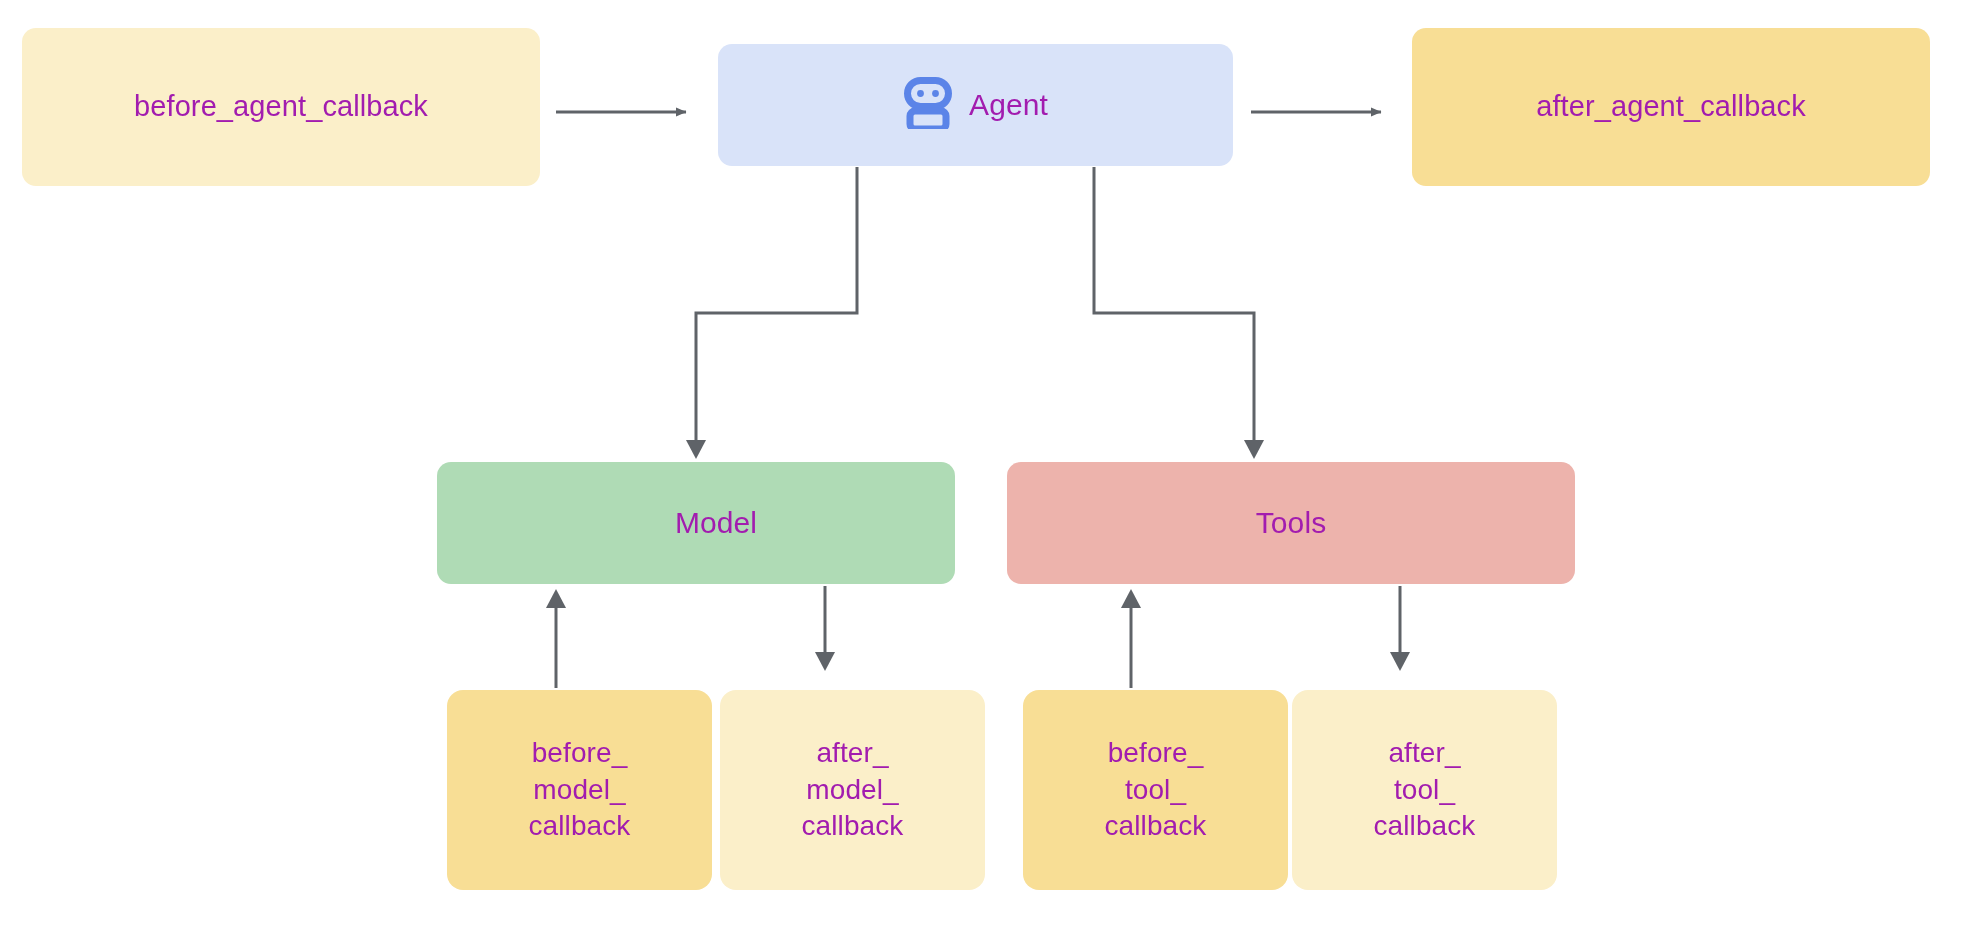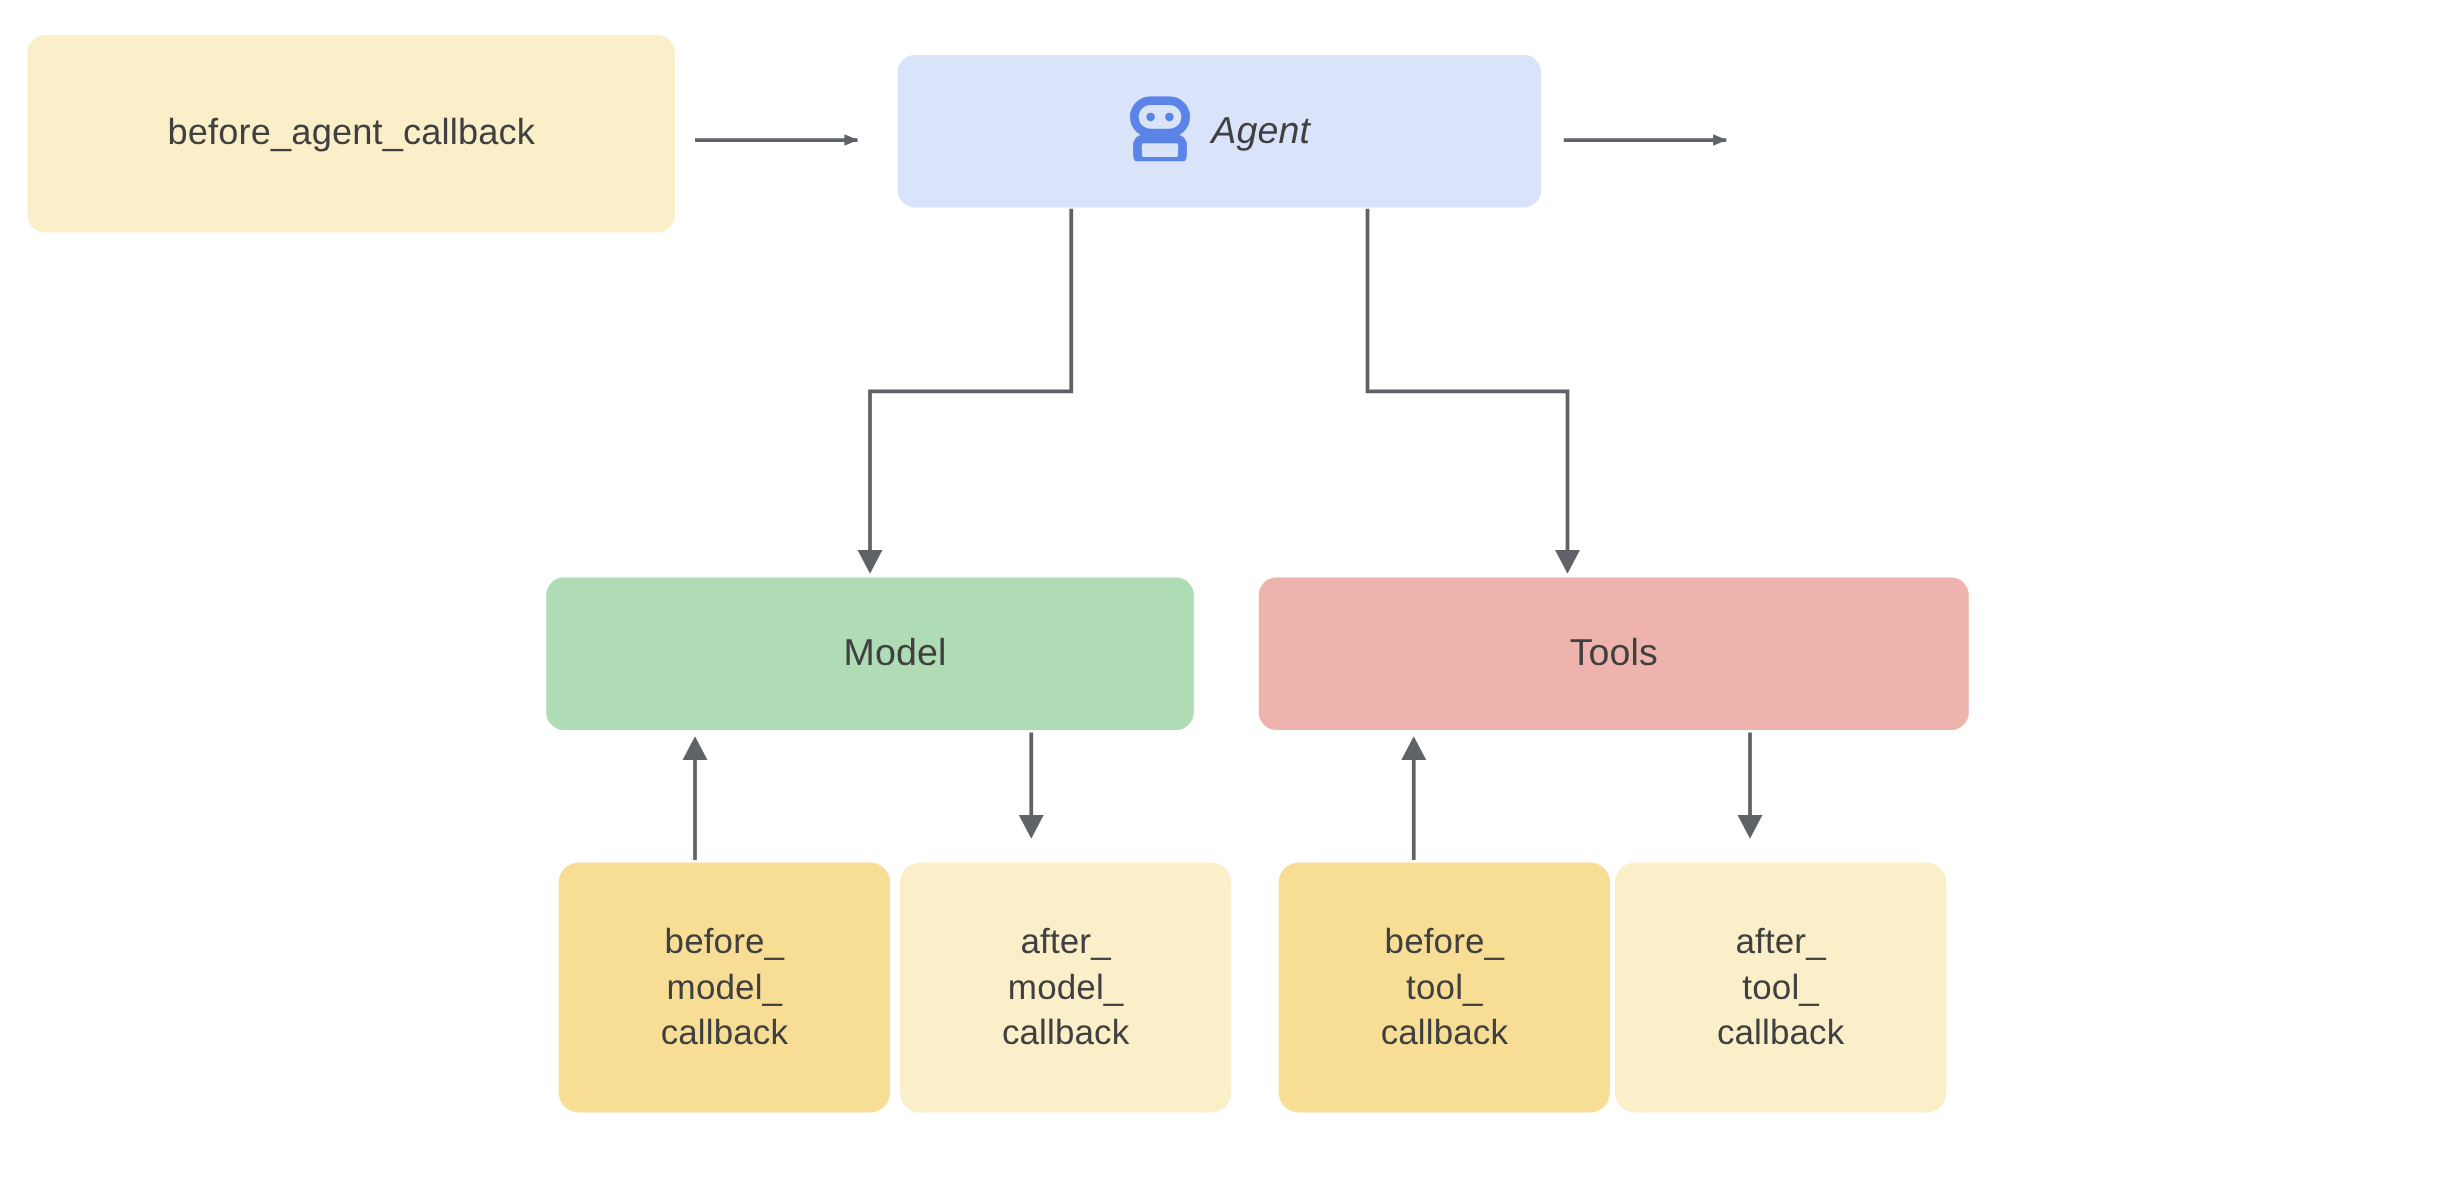--- a/index.html
+++ b/index.html
@@ -27,21 +27,21 @@
     height: 946px;
     pointer-events: none;
   }
   .node {
     position: absolute;
     box-sizing: border-box;
     display: flex;
     align-items: center;
     justify-content: center;
     text-align: center;
-    color: #404040;
+    color: #a21caf;
     border-radius: 14px;
     z-index: 2;
   }
   .node .label {
     display: block;
     line-height: 1.28;
     white-space: pre-line;
     letter-spacing: 0.1px;
   }
 
@@ -49,21 +49,20 @@
   .n-before-agent {
     left: 22px;  top: 28px;  width: 518px;  height: 158px;
     background: #FBEFC9;
   }
   .n-before-agent .label { font-size: 29px; }
 
   .n-agent {
     left: 718px; top: 44px;  width: 515px;  height: 122px;
     background: #D9E3F9;
     gap: 16px;
-    font-style: italic;
   }
   .n-agent .label { font-size: 30px; }
 
   .n-after-agent {
     left: 1412px; top: 28px; width: 518px;  height: 158px;
     background: #F8DE95;
   }
   .n-after-agent .label { font-size: 29px; }
 
   
@@ -145,20 +144,23 @@
       <svg width="50" height="52" viewBox="0 0 50 52" aria-hidden="true">
         <rect x="4.5" y="3.5" width="41" height="26" rx="13" ry="13" fill="none" stroke="#5B84E8" stroke-width="7"></rect>
         <circle cx="17.5" cy="16.5" r="3.4" fill="#5B84E8"></circle>
         <circle cx="32.5" cy="16.5" r="3.4" fill="#5B84E8"></circle>
         <rect x="7" y="34" width="36" height="18" rx="5" ry="5" fill="none" stroke="#5B84E8" stroke-width="7"></rect>
       </svg>
     </span>
     <span class="label">Agent</span>
   </div>
 
+  <div class="node n-after-agent">
+    <span class="label">after_agent_callback</span>
+  </div>
 
   <div class="node n-model">
     <span class="label">Model</span>
   </div>
 
   <div class="node n-tools">
     <span class="label">Tools</span>
   </div>
 
   <div class="node leaf n-before-model">

